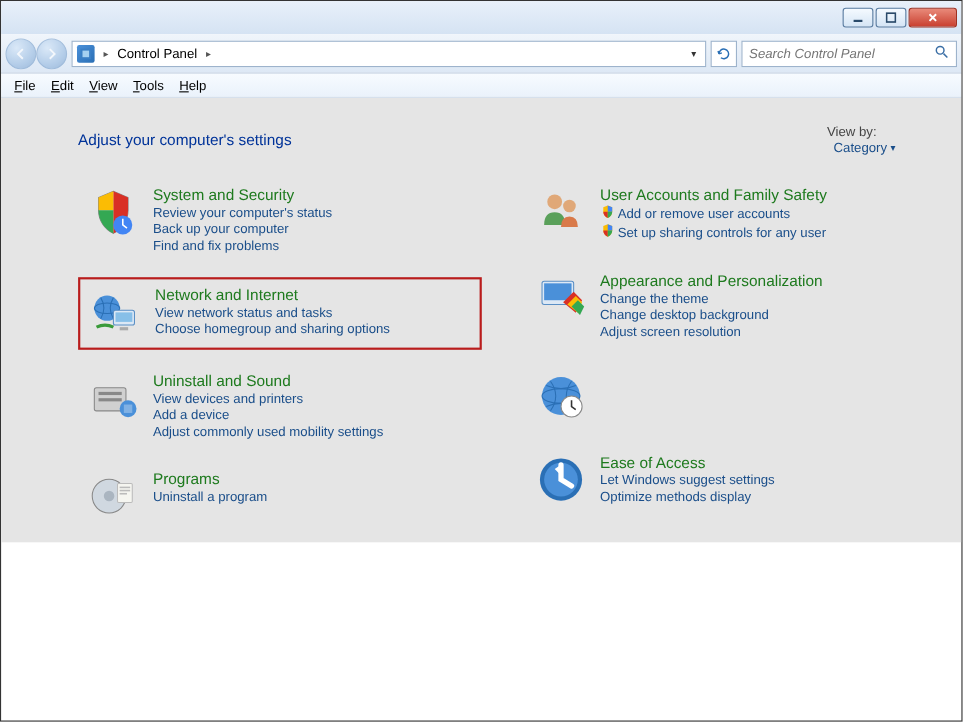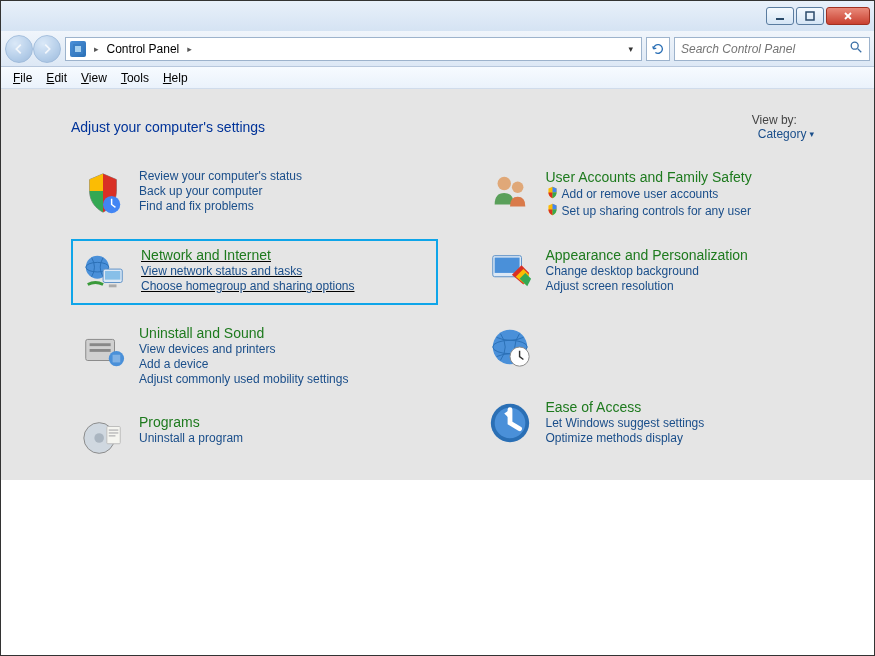--- a/index.html
+++ b/index.html
@@ -32,21 +32,21 @@
 .content { padding: 24px 30px 10px 70px; background: #e5e5e5; }
 .headerrow { display: flex; justify-content: space-between; align-items: center; margin-bottom: 22px; padding-right: 30px; }
 .pagetitle { color: #003399; font-size: 14px; }
 .viewby { font-size: 12px; color: #444; }
 .viewby .catlink { color: #1a4e8a; cursor: pointer; margin-left: 6px; }
 .viewby .catlink::after { content: " ▾"; font-size: 9px; }
 
 .columns { display: flex; gap: 40px; }
 .col { flex: 1; display: flex; flex-direction: column; gap: 14px; }
 .category { display: flex; gap: 12px; padding: 6px 8px 8px 8px; }
-.category.highlighted { border: 2px solid #0ea5e9; text-decoration: underline; }
+.category.highlighted { border: 2px solid #b91c1c; }
 .caticon { width: 48px; height: 48px; flex-shrink: 0; display:flex; align-items:center; justify-content:center; }
 .caticon svg { width: 46px; height: 46px; }
 .catbody { display: flex; flex-direction: column; gap: 1px; }
 .cattitle { color: #1e7a1e; font-size: 14px; cursor: pointer; }
 .catlink { color: #1a4e8a; font-size: 12px; cursor: pointer; display: flex; align-items: center; gap: 3px; }
 .catlink .shield { width: 13px; height: 13px; flex-shrink: 0; }
 </style>
 </head>
 <body>
 
@@ -132,20 +132,21 @@
             <svg viewBox="0 0 48 48">
               <path d="M24 4 L38 10 V22 C38 32 32 40 24 44 C16 40 10 32 10 22 V10 Z" fill="#e0e0e0" stroke="#888"></path>
               <path d="M24 4 L38 10 V22 C38 32 32 40 24 44 V4 Z" fill="#d93025"></path>
               <path d="M24 4 L10 10 V22 H24 Z" fill="#fbbc04"></path>
               <path d="M24 44 C16 40 10 32 10 22 H24 Z" fill="#34a853"></path>
               <circle cx="33" cy="36" r="9" fill="#4285f4"></circle>
               <path d="M33 30 v6 l4 3" stroke="#fff" stroke-width="1.5" fill="none"></path>
             </svg>
           </div>
           <div class="catbody">
+            <div class="cattitle">System and Security</div>
             <div class="catlink">
               <span>Review your computer's status</span>
             </div>
             <div class="catlink">
               <span>Back up your computer</span>
             </div>
             <div class="catlink">
               <span>Find and fix problems</span>
             </div>
           </div>
@@ -252,20 +253,23 @@
               <rect x="6" y="8" width="30" height="22" rx="2" fill="#dce8f5" stroke="#5a8fc5"></rect>
               <rect x="8" y="10" width="26" height="16" fill="#4a90d9"></rect>
               <path d="M26 28 L36 18 L44 26 L38 38 Z" fill="#d93025"></path>
               <path d="M30 30 L38 22 L44 28 L40 38 Z" fill="#fbbc04"></path>
               <path d="M34 32 L40 26 L46 32 L42 40 Z" fill="#34a853"></path>
             </svg>
           </div>
           <div class="catbody">
             <div class="cattitle">Appearance and Personalization</div>
             <div class="catlink">
+              <span>Change the theme</span>
+            </div>
+            <div class="catlink">
               <span>Change desktop background</span>
             </div>
             <div class="catlink">
               <span>Adjust screen resolution</span>
             </div>
           </div>
         </div>
         <div class="category">
           <div class="caticon">
             <svg viewBox="0 0 48 48">

